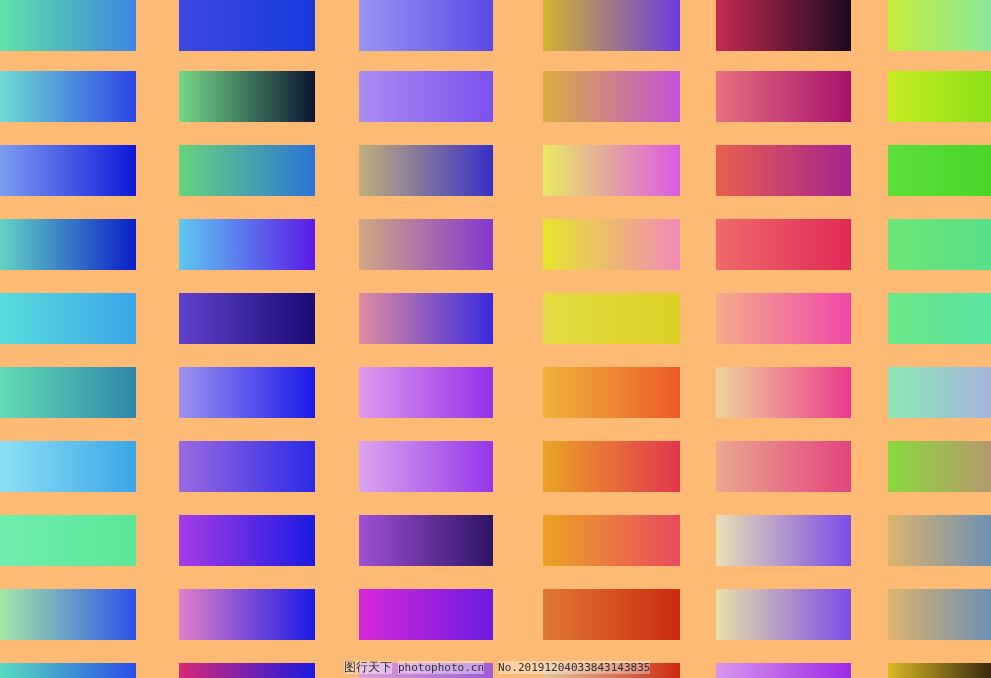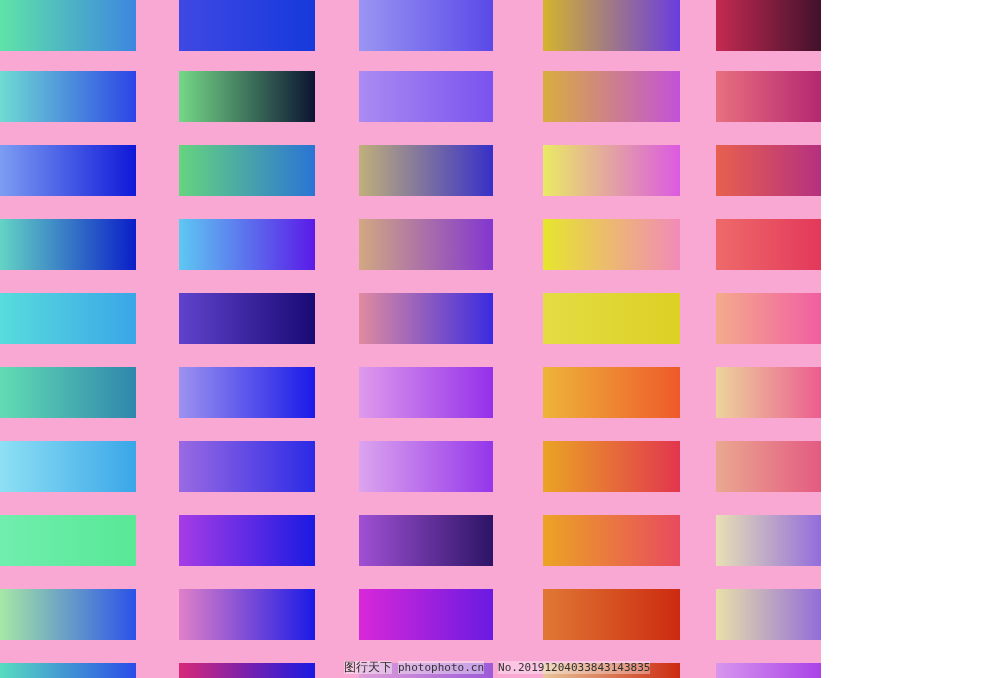--- a/index.html
+++ b/index.html
@@ -9,23 +9,23 @@
     background: #ffffff;
   }
   body {
     width: 991px;
     height: 678px;
     overflow: hidden;
     font-family: "Liberation Sans", sans-serif;
   }
   #canvas {
     position: relative;
-    width: 821px;
+    width: 991px;
     height: 678px;
-    background: #f9a8d4;
+    background: #fdba74;
     overflow: hidden;
   }
   .swatch {
     position: absolute;
     box-sizing: border-box;
   }
   .watermark {
     position: absolute;
     left: 344px;
     top: 660px;

